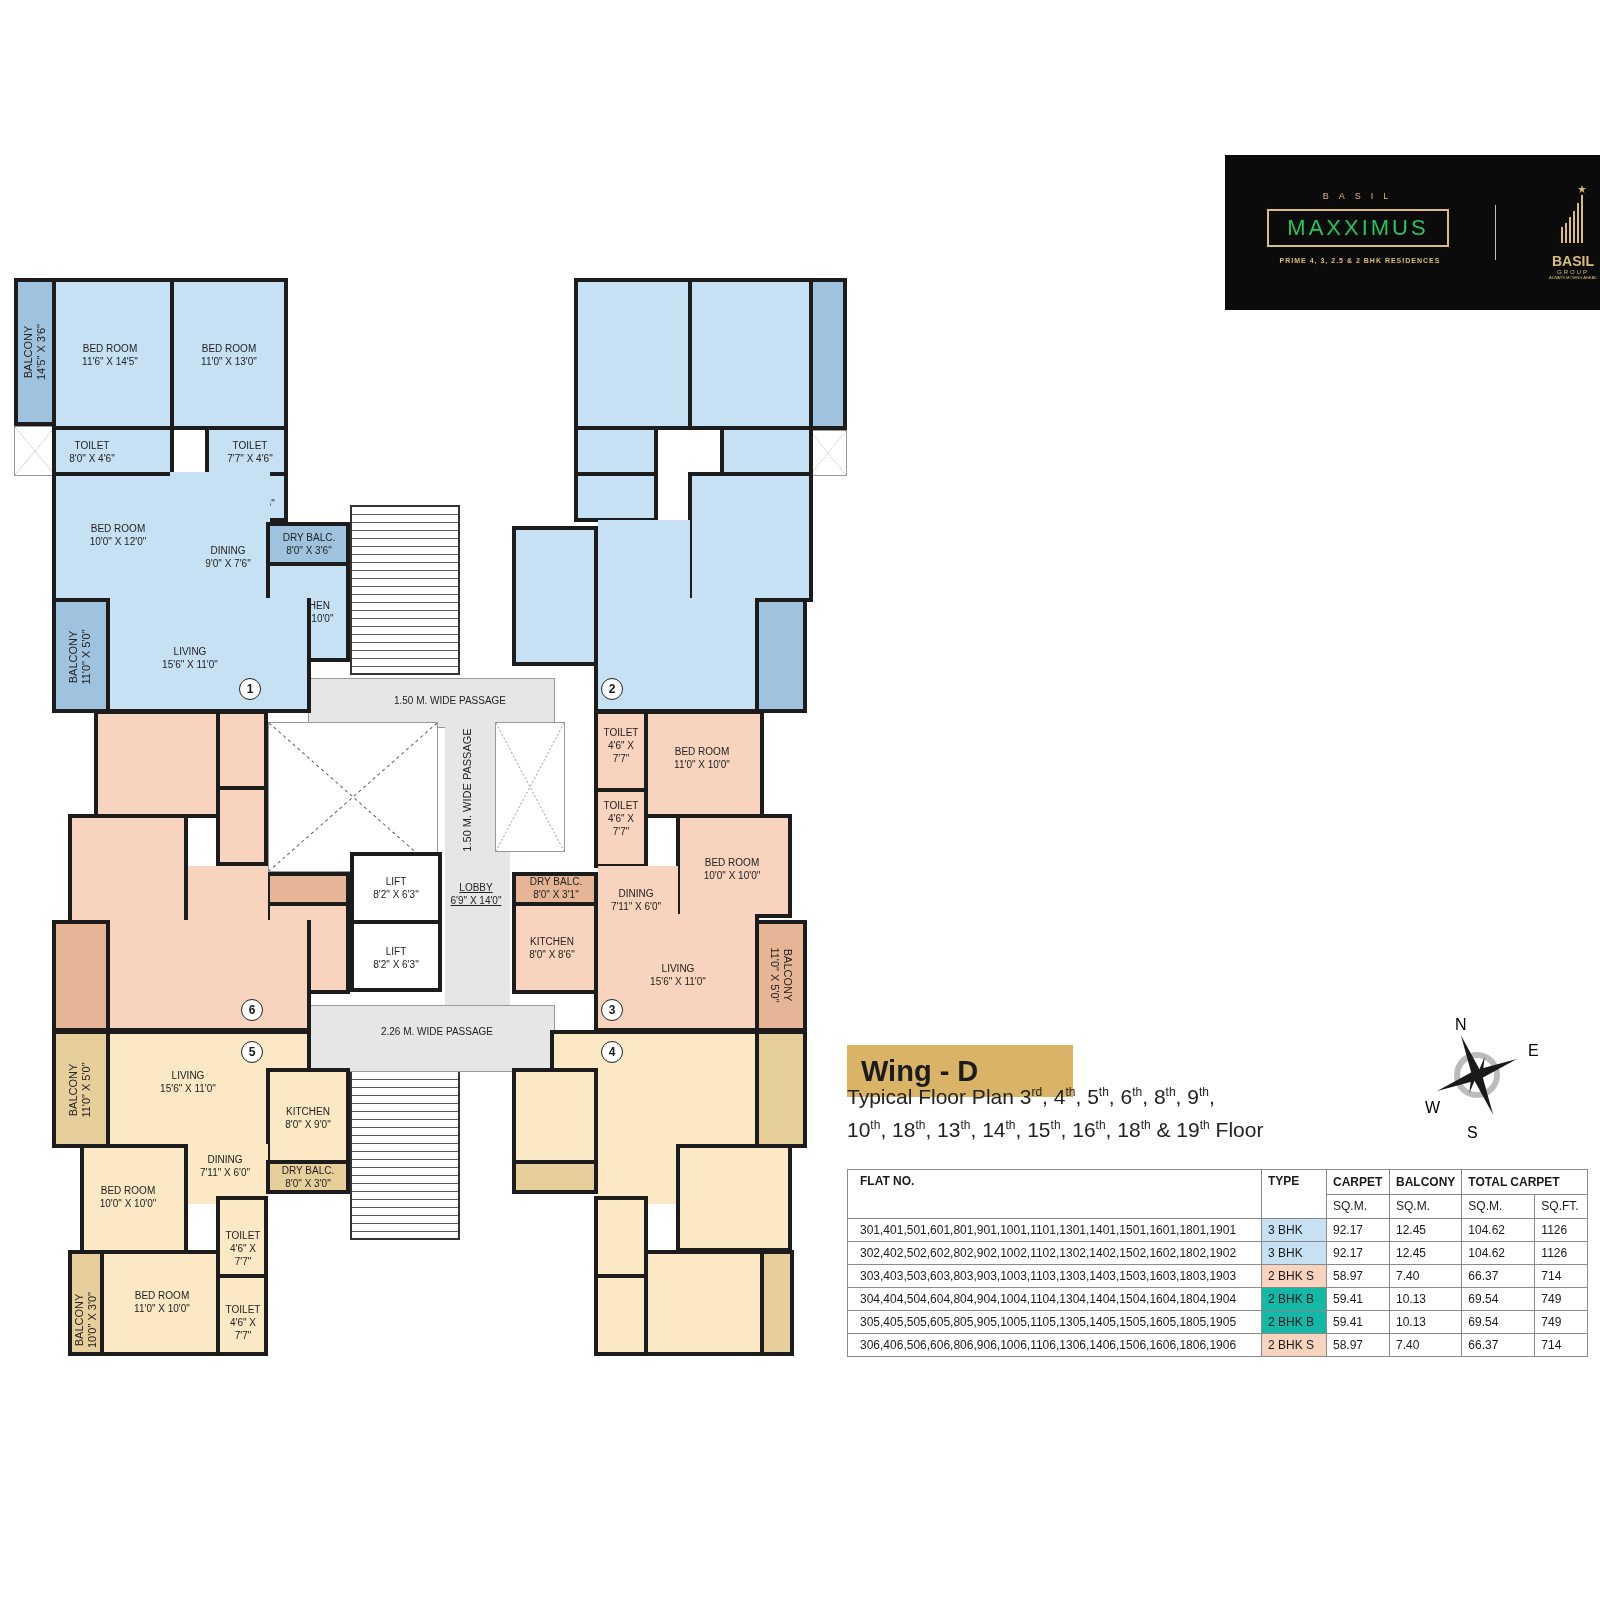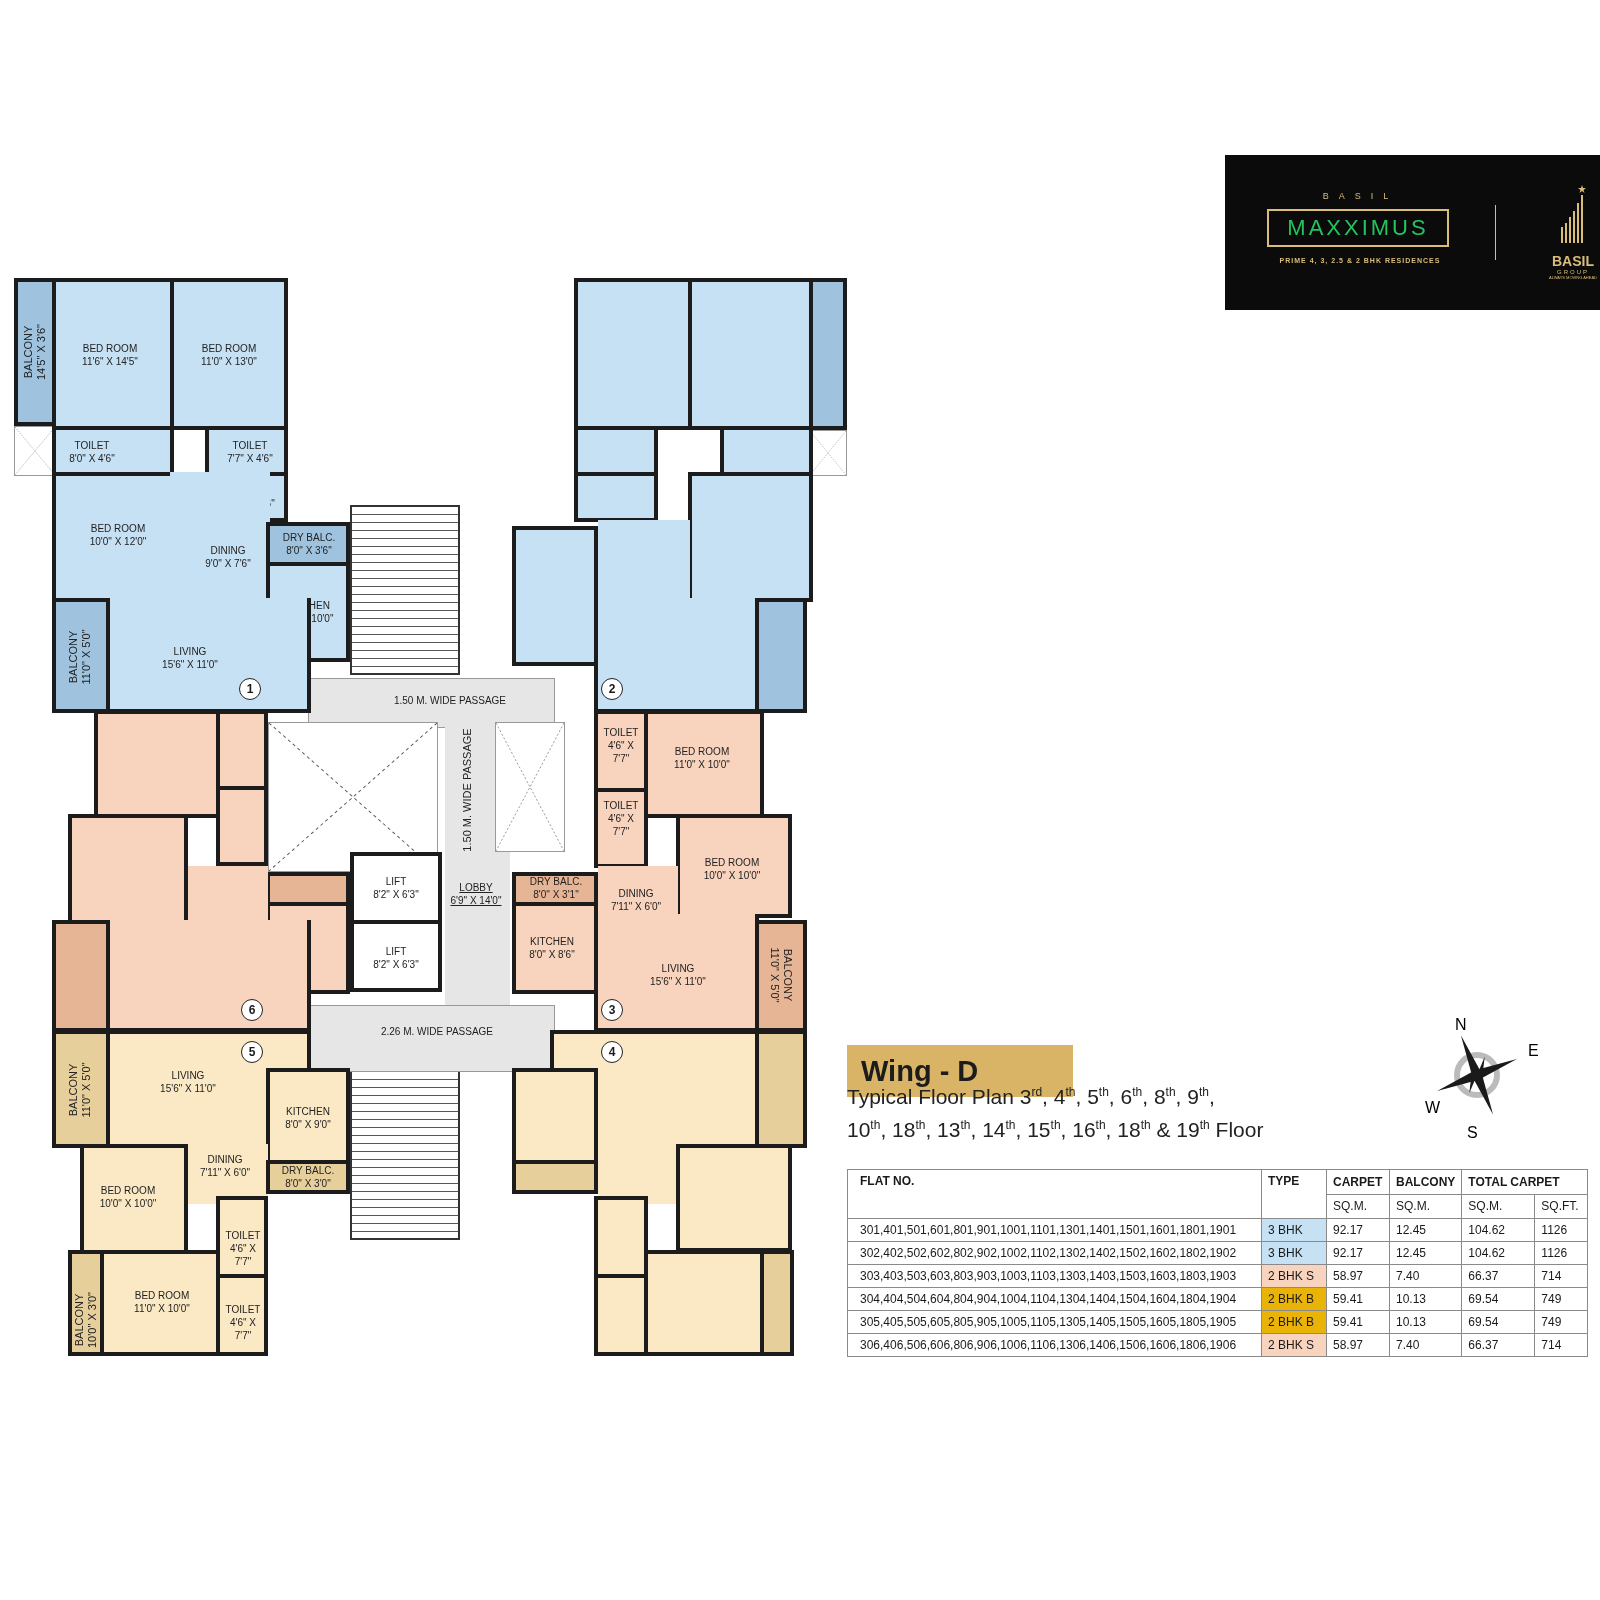--- a/index.html
+++ b/index.html
@@ -39,21 +39,21 @@
   .fp{left:847px;top:1078px;font-size:21px;line-height:29px;color:#222;}
   .fp sup{font-size:12px;}
   
   table.area{position:absolute;left:847px;top:1169px;border-collapse:collapse;font-size:12px;}
   table.area td,table.area th{border:1px solid #8a8a8a;padding:0 6px;height:22px;text-align:left;white-space:nowrap;}
   table.area th{font-weight:bold;font-size:12px;}
   table.area td.flat{text-align:left;padding-left:12px;width:395px;}
   table.area th.flat{text-align:left;padding-left:12px;vertical-align:top;padding-top:4px;}
   .t-blue{background:#c7e1f4;margin-top:11px;}
   .t-peach{background:#f8d3bd;}
-  .t-cream{background:#eab308;}
+  .t-cream{background:#14b8a6;}
   .compass{left:1415px;top:1010px;width:140px;height:130px;}
 </style>
 </head>
 <body>
 
 <div class="abs banner">
   <div class="basil-top">BASIL</div>
   <div class="maxbox">MAXXIMUS</div>
   <div class="tagline">PRIME 4, 3, 2.5 &amp; 2 BHK RESIDENCES</div>
   <div class="divider"></div>

